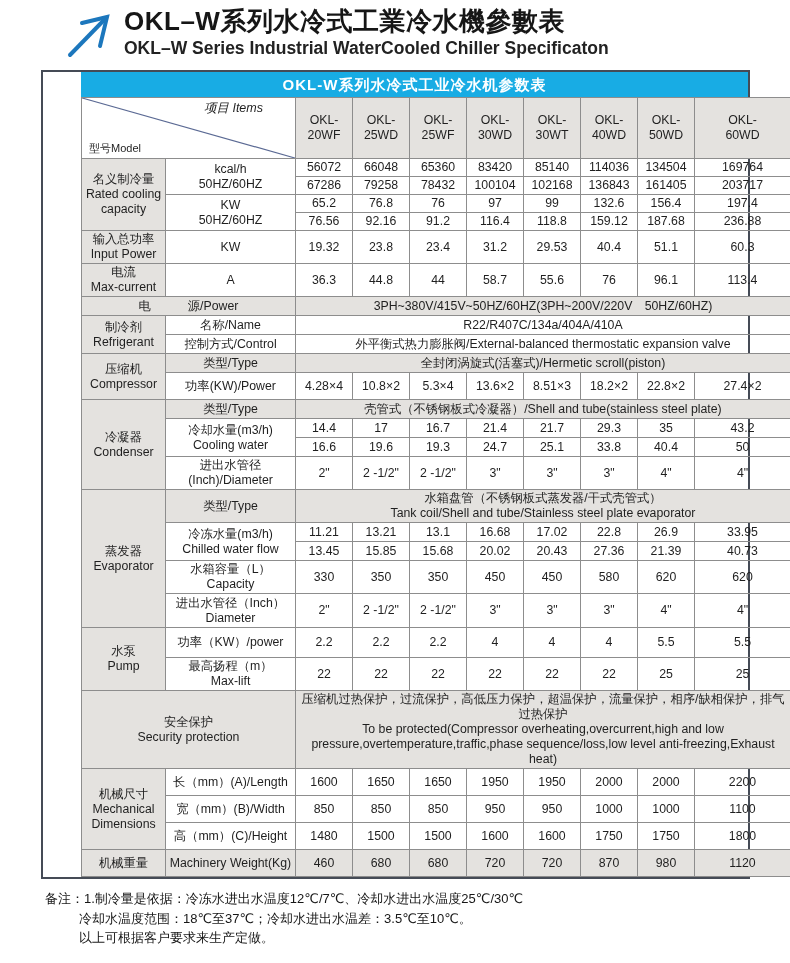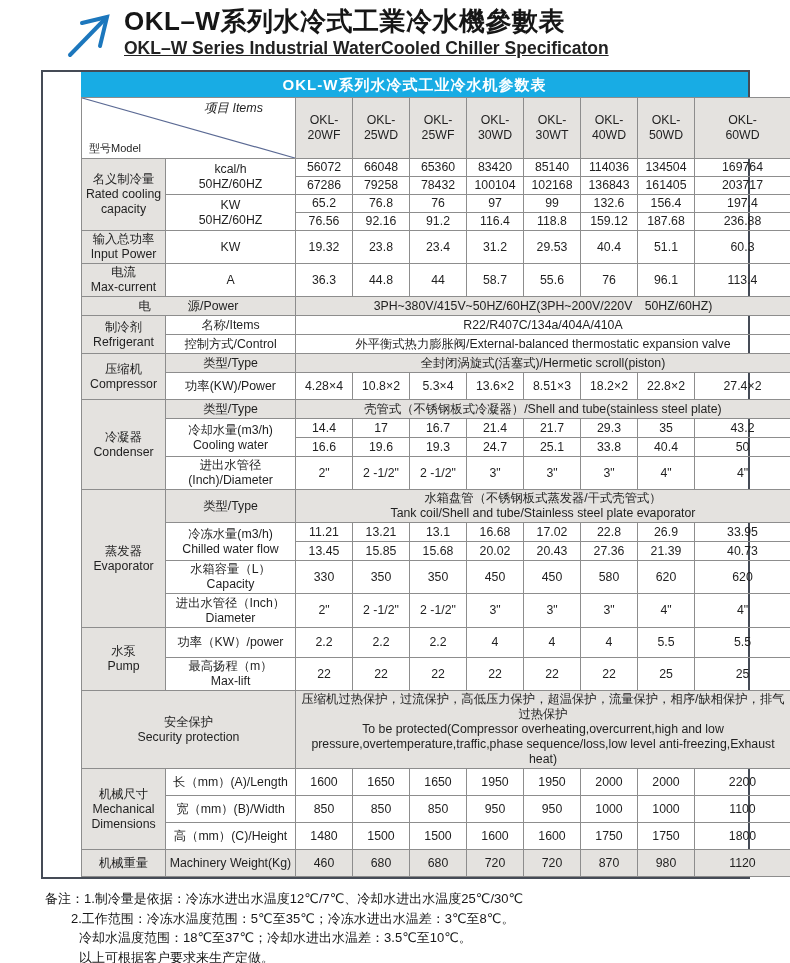--- a/index.html
+++ b/index.html
@@ -17,21 +17,21 @@
     width:790px;height:963px;
     font-family:"Liberation Sans","DejaVu Sans",sans-serif;
     color:var(--ink);
     position:relative;overflow:hidden;
   }
   
   .page-header{display:flex;align-items:center;margin:6px 0 8px 64px;}
   .logo{width:52px;height:50px;margin-top:4px;flex:0 0 auto;}
   .titles{margin-left:8px;}
   .title-zh{font-size:26px;font-weight:700;letter-spacing:.5px;color:#161616;line-height:1.15;}
-  .title-en{font-size:17.5px;font-weight:700;color:#222;line-height:1.2;margin-top:1px;text-decoration:underline;}
+  .title-en{font-size:17.5px;font-weight:700;color:#222;line-height:1.2;margin-top:1px;}
   
   .spec-wrap{width:709px;margin:10px 0 0 41px;border:2px solid var(--outer);padding-left:38px;}
   .banner{
     background:var(--banner);color:#fff;text-align:center;
     font-size:15px;font-weight:700;letter-spacing:1px;
     height:25px;line-height:25px;
   }
   table.mtable{border-collapse:collapse;width:100%;table-layout:fixed;}
   table.mtable td,table.mtable th{
     border:1px solid var(--inner);
@@ -189,21 +189,21 @@
           <td>96.1</td>
           <td>113.4</td>
         </tr>
         <tr class="h-s shaded">
           <td colspan="2" class="c-item">电　　　源/Power</td>
           <td colspan="8">3PH~380V/415V~50HZ/60HZ(3PH~200V/220V　50HZ/60HZ)</td>
         </tr>
         <tr class="h-s">
           <td rowspan="2" class="c-group">制冷剂
 Refrigerant</td>
-          <td class="c-item">名称/Items</td>
+          <td class="c-item">名称/Name</td>
           <td colspan="8">R22/R407C/134a/404A/410A</td>
         </tr>
         <tr class="h-s">
           <td class="c-item">控制方式/Control</td>
           <td colspan="8">外平衡式热力膨胀阀/External-balanced thermostatic expansion valve</td>
         </tr>
         <tr class="h-s shaded">
           <td rowspan="2" class="c-group">压缩机
 Compressor</td>
           <td class="c-item">类型/Type</td>
@@ -393,18 +393,17 @@
           <td>980</td>
           <td>1120</td>
         </tr>
       </tbody>
   </table>
 </div>
 
 <div class="notes">
   <div>
       <div class="note-line zh ind-0">备注：1.制冷量是依据：冷冻水进出水温度12℃/7℃、冷却水进出水温度25℃/30℃</div>
-      <div class="note-line zh ind-1">2.工作范围：冷冻水温度范围：5℃至35℃；冷冻水进出水温差：3℃至8℃。</div>
       <div class="note-line zh ind-2">冷却水温度范围：18℃至37℃；冷却水进出水温差：3.5℃至10℃。</div>
       <div class="note-line zh ind-2">以上可根据客户要求来生产定做。</div>
     </div>
 
 </div>
 
 </body></html>

